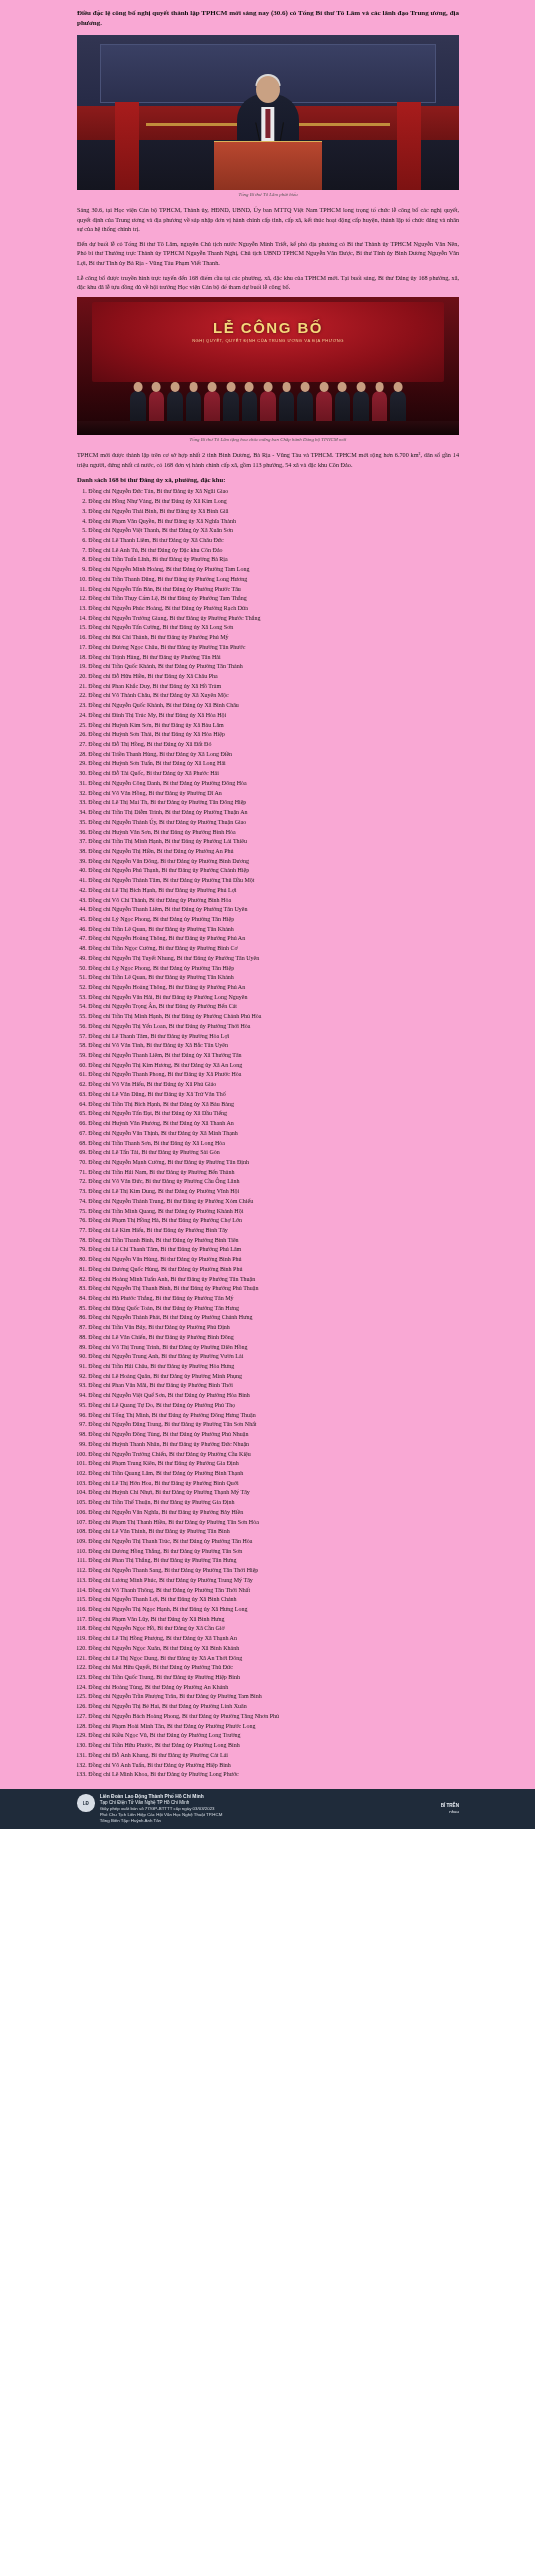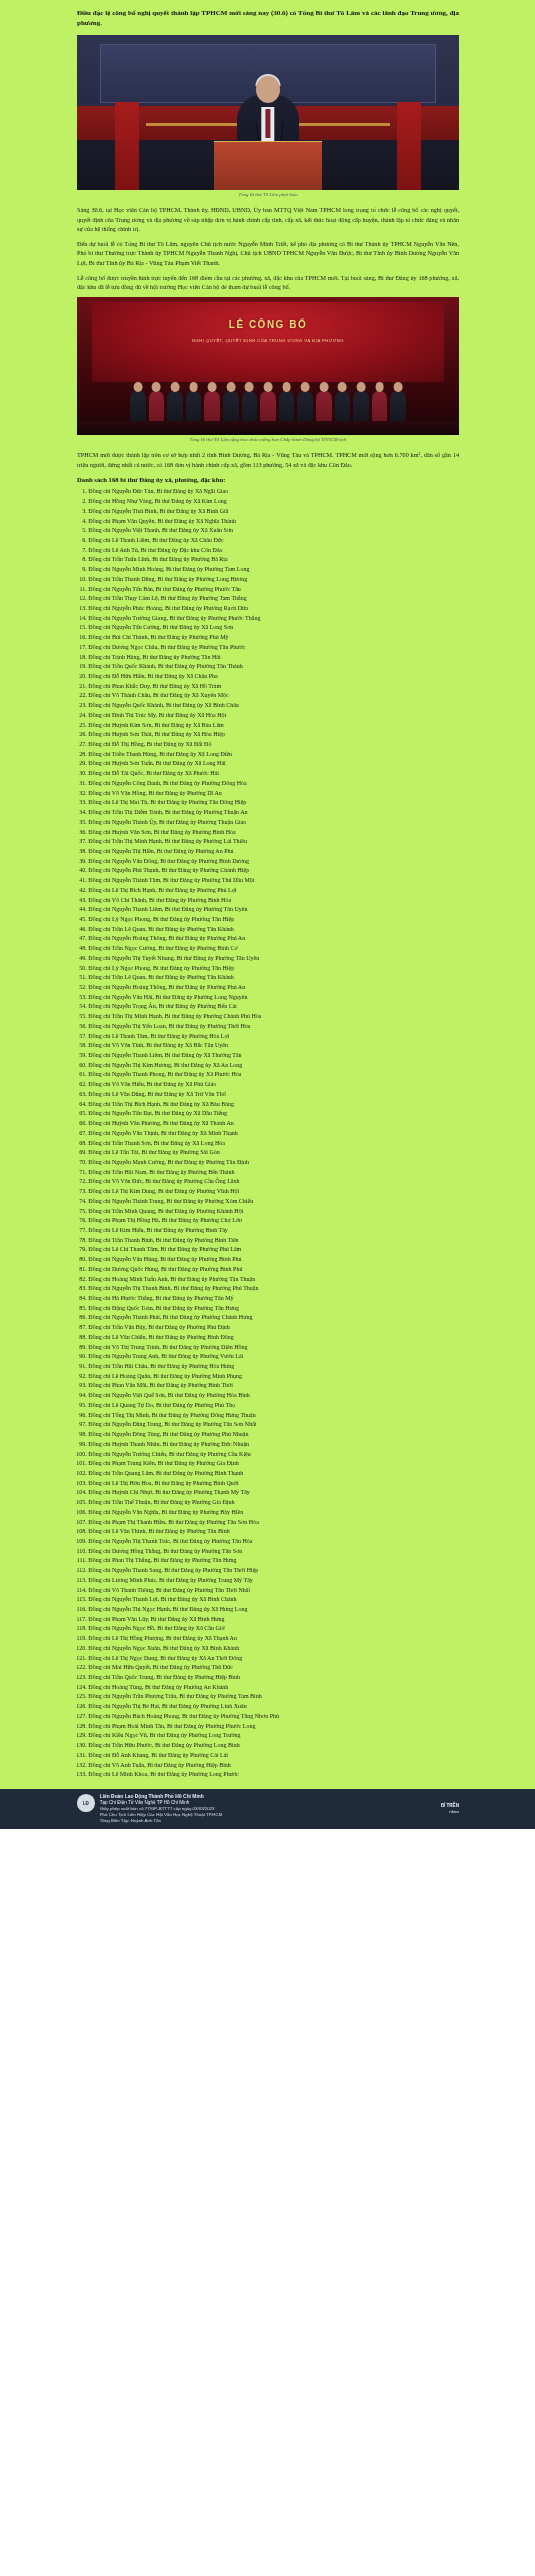--- a/index.html
+++ b/index.html
@@ -4,21 +4,21 @@
 <style>
   * { box-sizing: border-box; }
   html, body {
     margin: 0; padding: 0;
     background: #ffffff;
     font-family: "Liberation Serif", serif;
   }
   .page {
     width: 536px;
     margin: 0 auto;
-    background: #bef264;
+    background: #f9a8d4;
     position: relative;
   }
   .article {
     padding: 5.2px 77px 0 77px;
   }
   .headline {
     font-family: "Liberation Serif", serif;
     font-size: 7px;
     font-weight: bold;
     line-height: 1.45;
@@ -144,21 +144,21 @@
     height: 138px;
     background: linear-gradient(180deg,#6d0f17 0%, #3d070c 60%, #1b0306 100%);
   }
   .p2-backdrop {
     position: absolute; left: 4%; top: 4%; width: 92%; height: 58%;
     background: radial-gradient(ellipse at 50% 30%, #c2202a 0%, #8b0f18 60%, #5d0910 100%);
     border-radius: 2.1px;
   }
   .p2-title {
     position: absolute; left: 50%; top: 16%; transform: translateX(-50%);
-    color: #f5d77a; font-size: 10px; font-weight: bold; letter-spacing: 1.5px;
+    color: #f5d77a; font-size: 15px; font-weight: bold; letter-spacing: 1.5px;
     font-family: "Liberation Sans", sans-serif;
     text-shadow: 0 0 3.1px rgba(0,0,0,.6);
   }
   .p2-sub {
     position: absolute; left: 50%; top: 30%; transform: translateX(-50%);
     color: #ffe9a8; font-size: 4.1px; letter-spacing: 0.5px;
     font-family: "Liberation Sans", sans-serif; white-space: nowrap;
     opacity: .85;
   }
   .p2-people {

